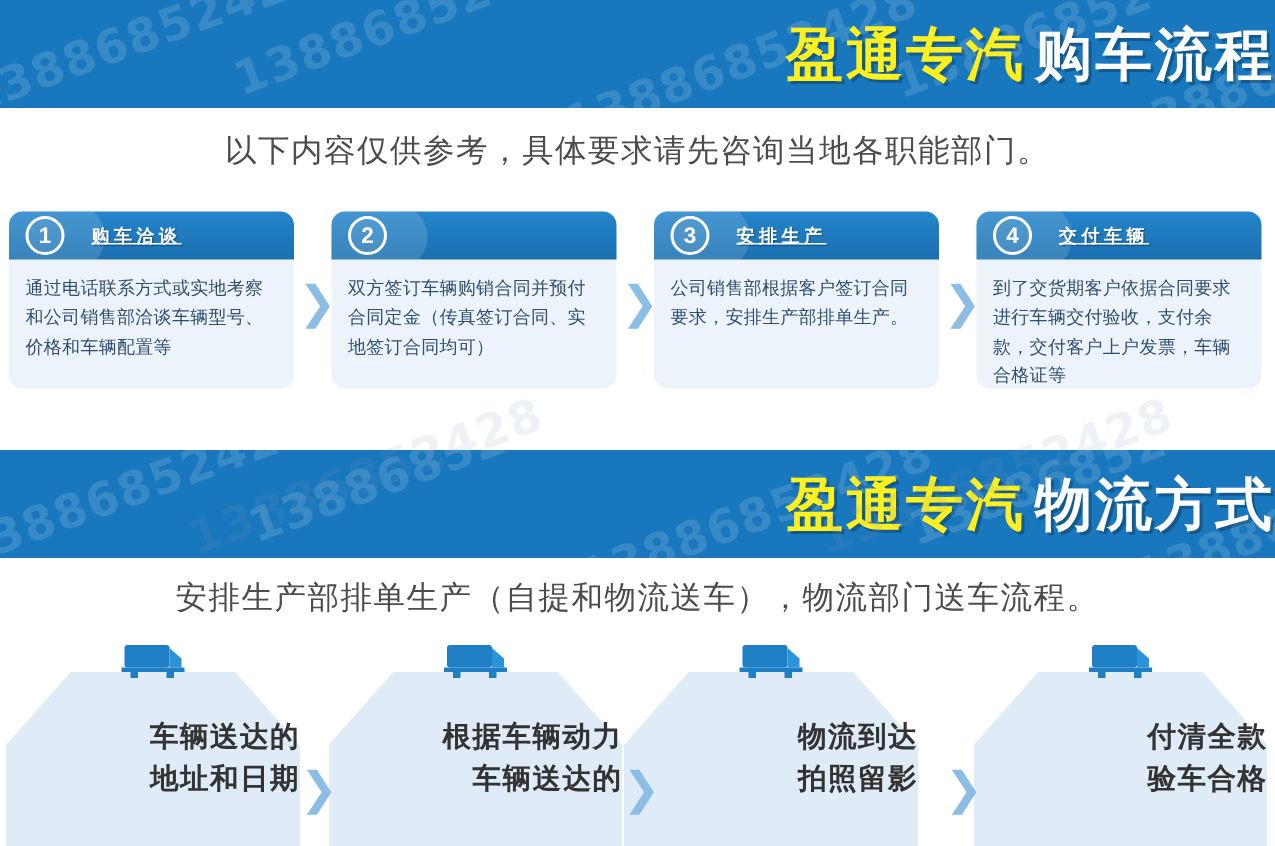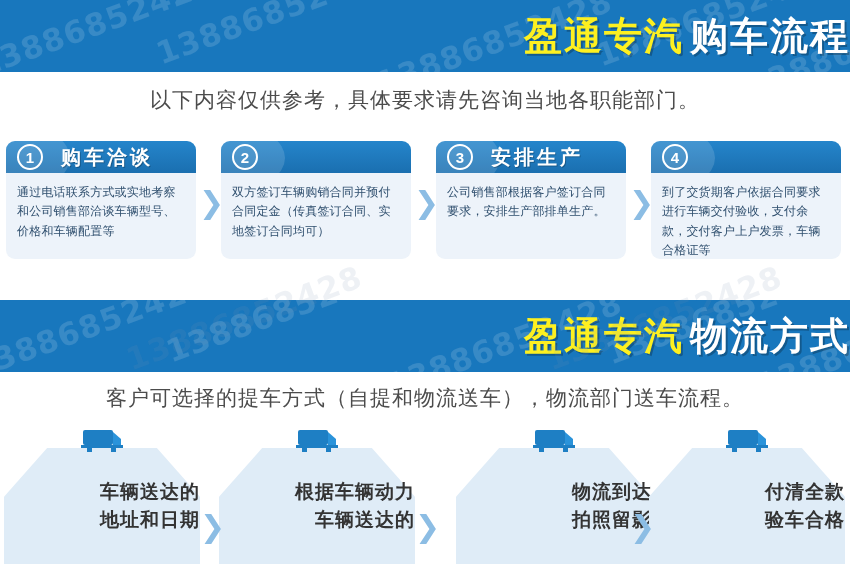--- a/index.html
+++ b/index.html
@@ -96,23 +96,24 @@
     color:#ffffff;
     font-size:15px;font-weight:700;
     display:flex;align-items:center;justify-content:center;
     background:rgba(255,255,255,0.07);
     box-sizing:border-box;
     z-index:2;
   }
   .step-title{
     position:absolute;left:55px;top:0;height:32px;
     display:flex;align-items:center;
-    color:#ffffff;font-size:20px;font-weight:700;letter-spacing:3px;
+    color:#ffffff;font-size:12px;font-weight:700;letter-spacing:3px;
     text-shadow:1px 1px 0 rgba(0,0,0,0.25);
     z-index:2;
+    text-decoration:underline;
   }
   .step-body{
     width:190px;height:86px;
     background:#edf3fa;
     border-radius:0 0 9px 9px;
     box-sizing:border-box;
     padding:10px 11px 0 11px;
     color:#2f4f6e;
     font-size:12px;
     line-height:1.62;
@@ -206,20 +207,21 @@
         <div class="step-num">3</div>
         <div class="step-title">安排生产</div>
       </div>
       <div class="step-body">公司销售部根据客户签订合同要求，安排生产部排单生产。</div>
     </div>
 
     <div class="step" style="left:651px;">
       <div class="step-head">
         <div class="swoosh"></div>
         <div class="step-num">4</div>
+        <div class="step-title">交付车辆</div>
       </div>
       <div class="step-body">到了交货期客户依据合同要求进行车辆交付验收，支付余款，交付客户上户发票，车辆合格证等</div>
     </div>
 
     <span class="chev" style="left:199px;top:47px;">❯</span>
     <span class="chev" style="left:414px;top:47px;">❯</span>
     <span class="chev" style="left:629px;top:47px;">❯</span>
   </div>
 
   <div class="banner" style="top:300px;height:72px;">
@@ -230,21 +232,21 @@
       <span class="wm" style="left:600px;top:-6px;">13886852428</span>
       <span class="wm" style="left:750px;top:26px;">13886852428</span>
     </div>
     <div class="inner">
       <span class="banner-title bt-yellow">盈通专汽</span>
       <span class="banner-title bt-white">物流方式</span>
     </div>
   </div>
   <div class="banner-edge" style="top:368px;"></div>
 
-  <div class="subtitle" style="top:384px;">客户可选择的提车方式（自提和物流送车），物流部门送车流程。</div>
+  <div class="subtitle" style="top:384px;">安排生产部排单生产（自提和物流送车），物流部门送车流程。</div>
 
   <div class="logis">
 
     <div class="lg" style="left:4px;">
       <svg class="truck" viewBox="0 0 46 26">
         <rect x="4" y="2" width="30" height="15" rx="2" fill="#1e7fc4"></rect>
         <path d="M34 4 L42 11 L42 17 L34 17 Z" fill="#2a93da"></path>
         <rect x="2" y="17" width="42" height="3" fill="#1e7fc4"></rect>
         <rect x="8" y="20" width="5" height="4" fill="#1e7fc4"></rect>
         <rect x="32" y="20" width="5" height="4" fill="#1e7fc4"></rect>
@@ -264,21 +266,21 @@
         <rect x="8" y="20" width="5" height="4" fill="#1e7fc4"></rect>
         <rect x="32" y="20" width="5" height="4" fill="#1e7fc4"></rect>
       </svg>
       <div class="pent"></div>
       <div class="lg-text">
         <span>根据车辆动力</span>
         <span>车辆送达的</span>
       </div>
     </div>
 
-    <div class="lg" style="left:456px;">
+    <div class="lg" style="left:416px;">
       <svg class="truck" viewBox="0 0 46 26">
         <rect x="4" y="2" width="30" height="15" rx="2" fill="#1e7fc4"></rect>
         <path d="M34 4 L42 11 L42 17 L34 17 Z" fill="#2a93da"></path>
         <rect x="2" y="17" width="42" height="3" fill="#1e7fc4"></rect>
         <rect x="8" y="20" width="5" height="4" fill="#1e7fc4"></rect>
         <rect x="32" y="20" width="5" height="4" fill="#1e7fc4"></rect>
       </svg>
       <div class="pent"></div>
       <div class="lg-text">
         <span>物流到达</span>

